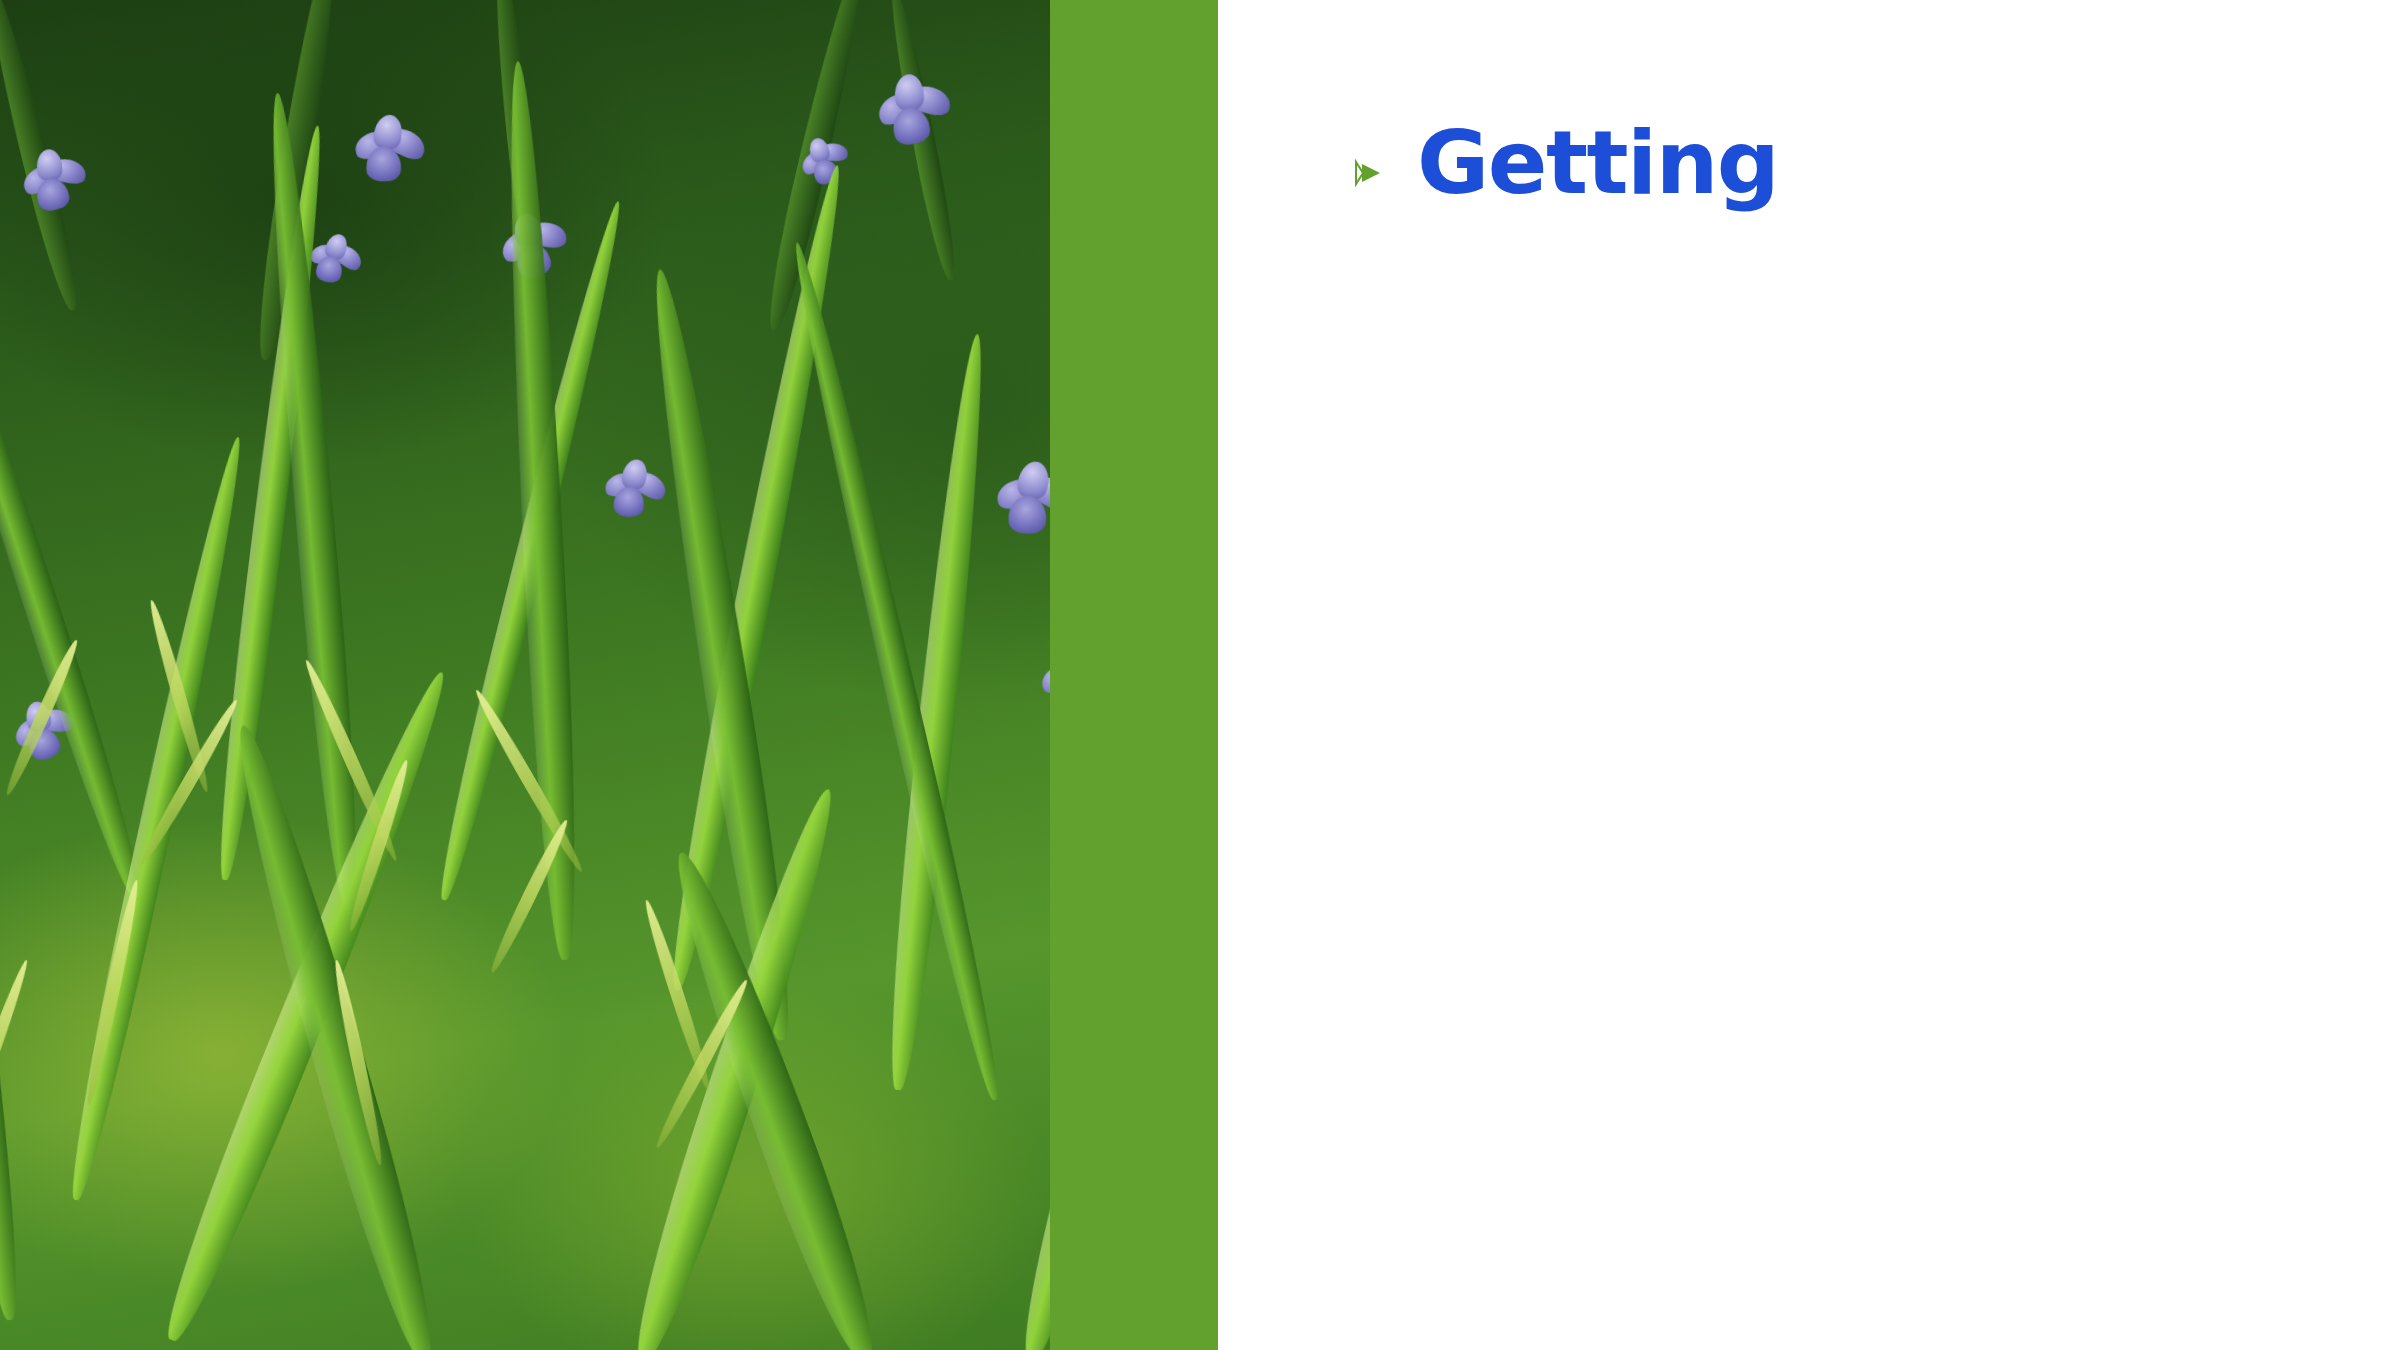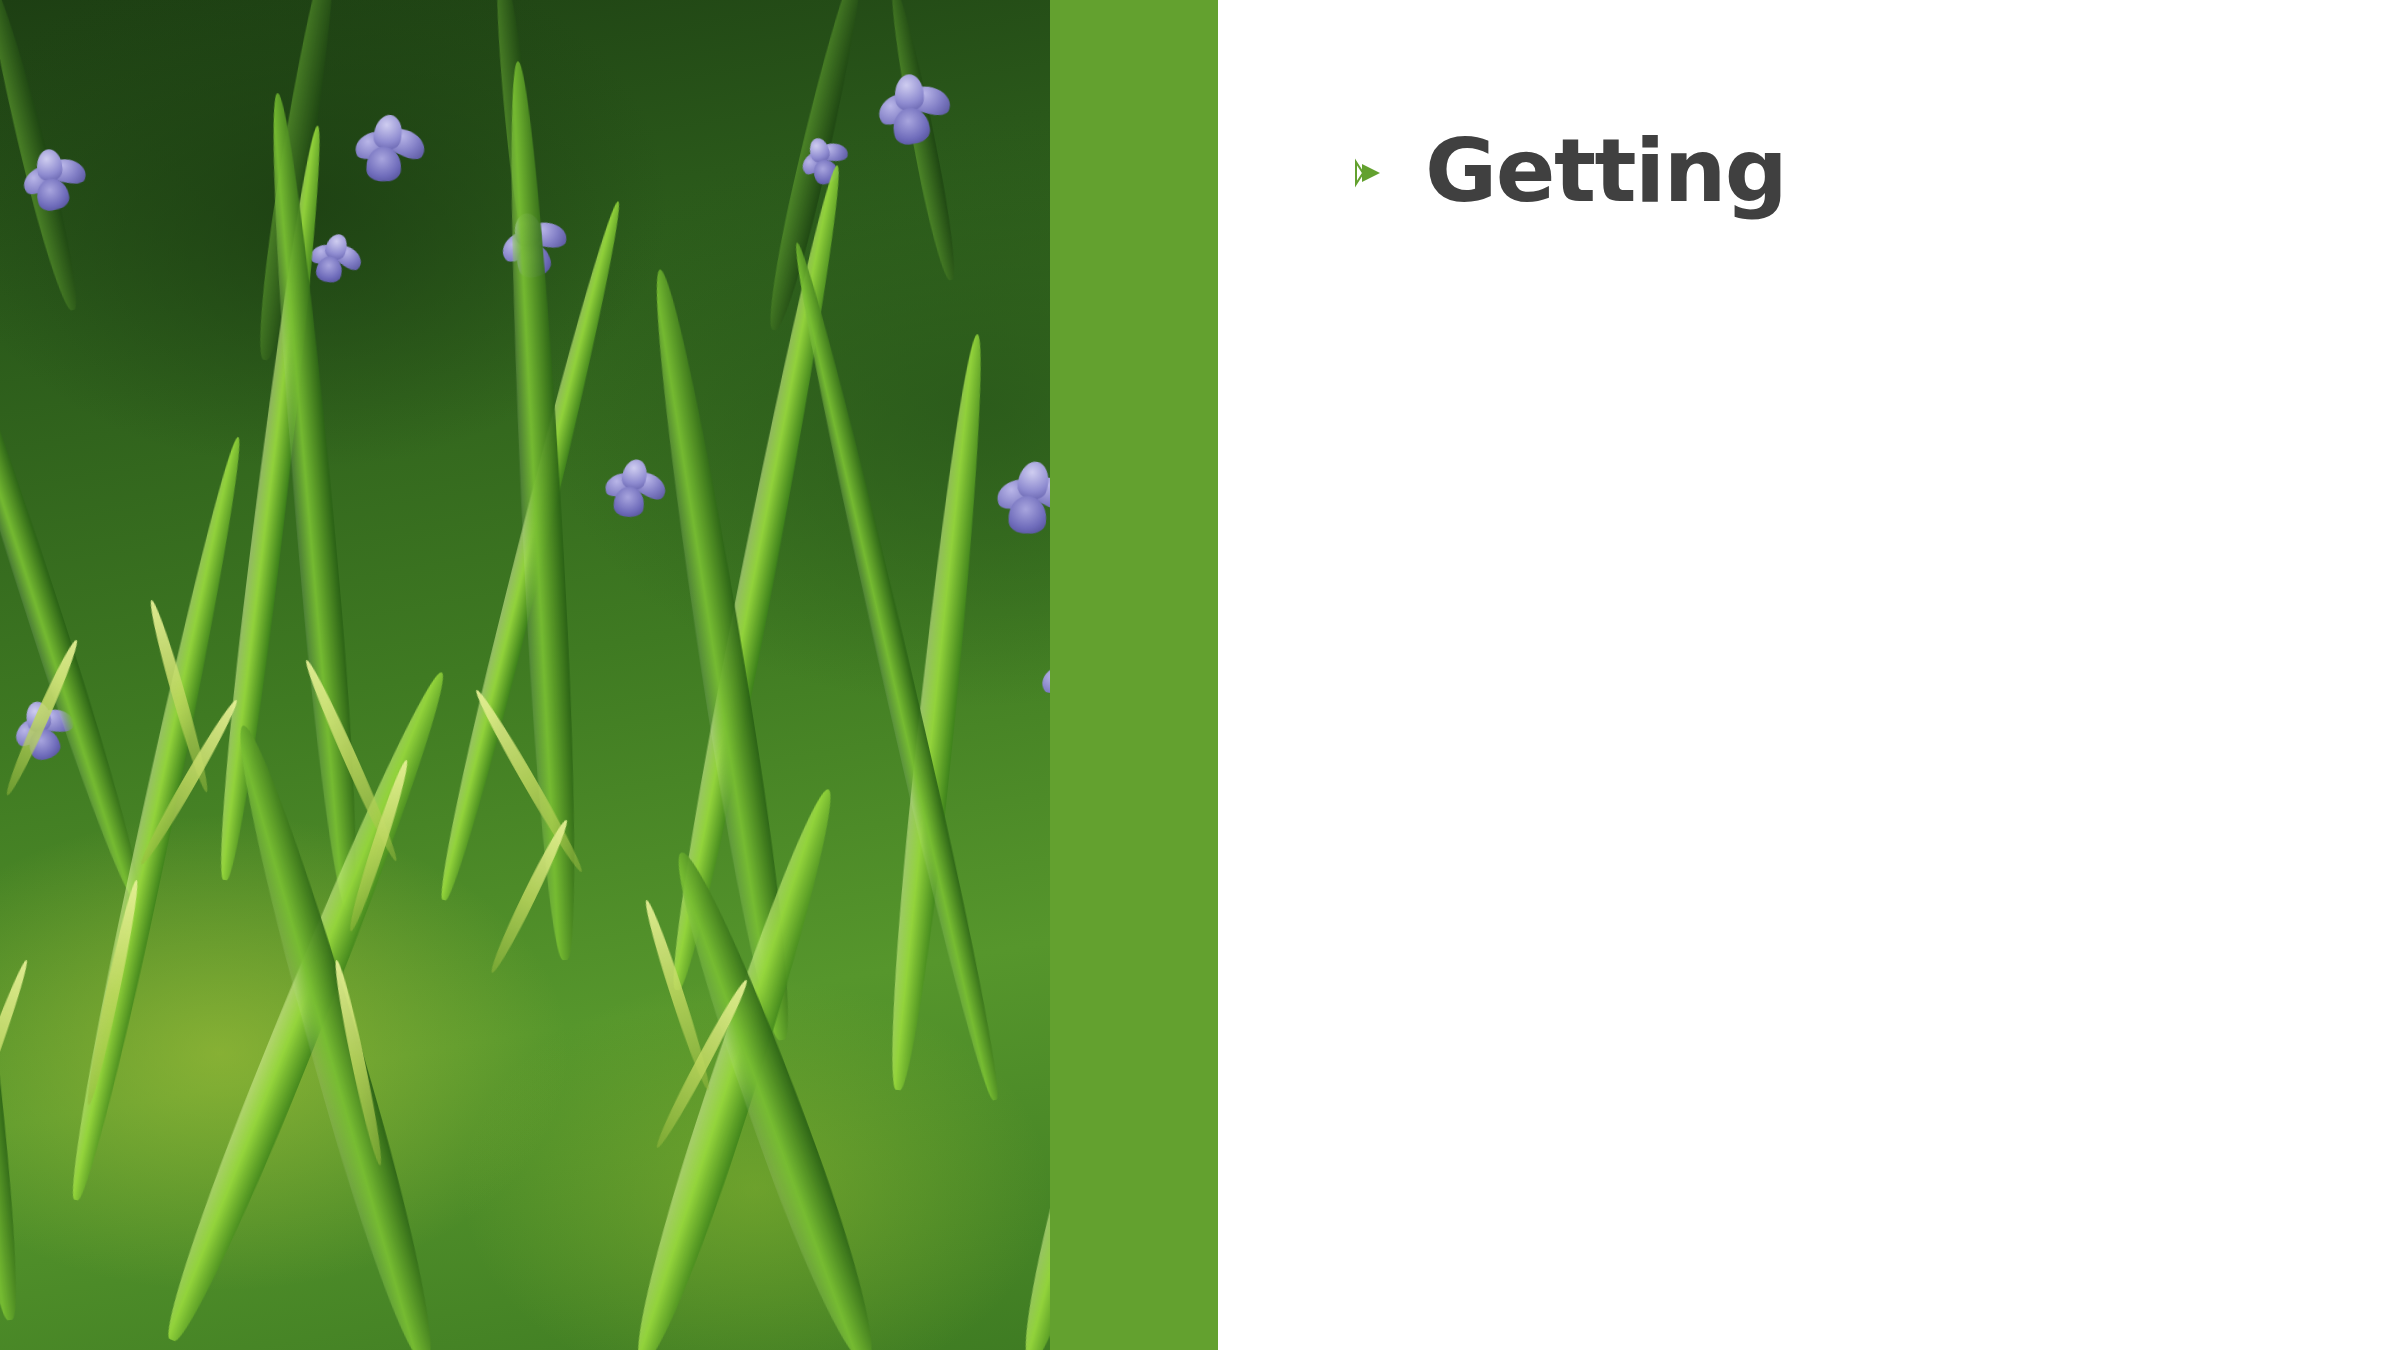--- a/index.html
+++ b/index.html
@@ -106,22 +106,22 @@
     width: 34px;
     height: 34px;
     color: #63a12f;
   }
   .chapter-title {
     font-family: "DejaVu Sans", sans-serif;
     font-weight: bold;
     font-size: 88px;
     line-height: 1.02;
     letter-spacing: -1.5px;
-    color: #404040;
-    margin: 8px;
+    color: #1d4ed8;
+    margin: 0;
   }
 </style>
 </head>
 <body>
 
 <div class="spread">
 
   <div class="photo-page">
     <div class="photo-canvas">
 

